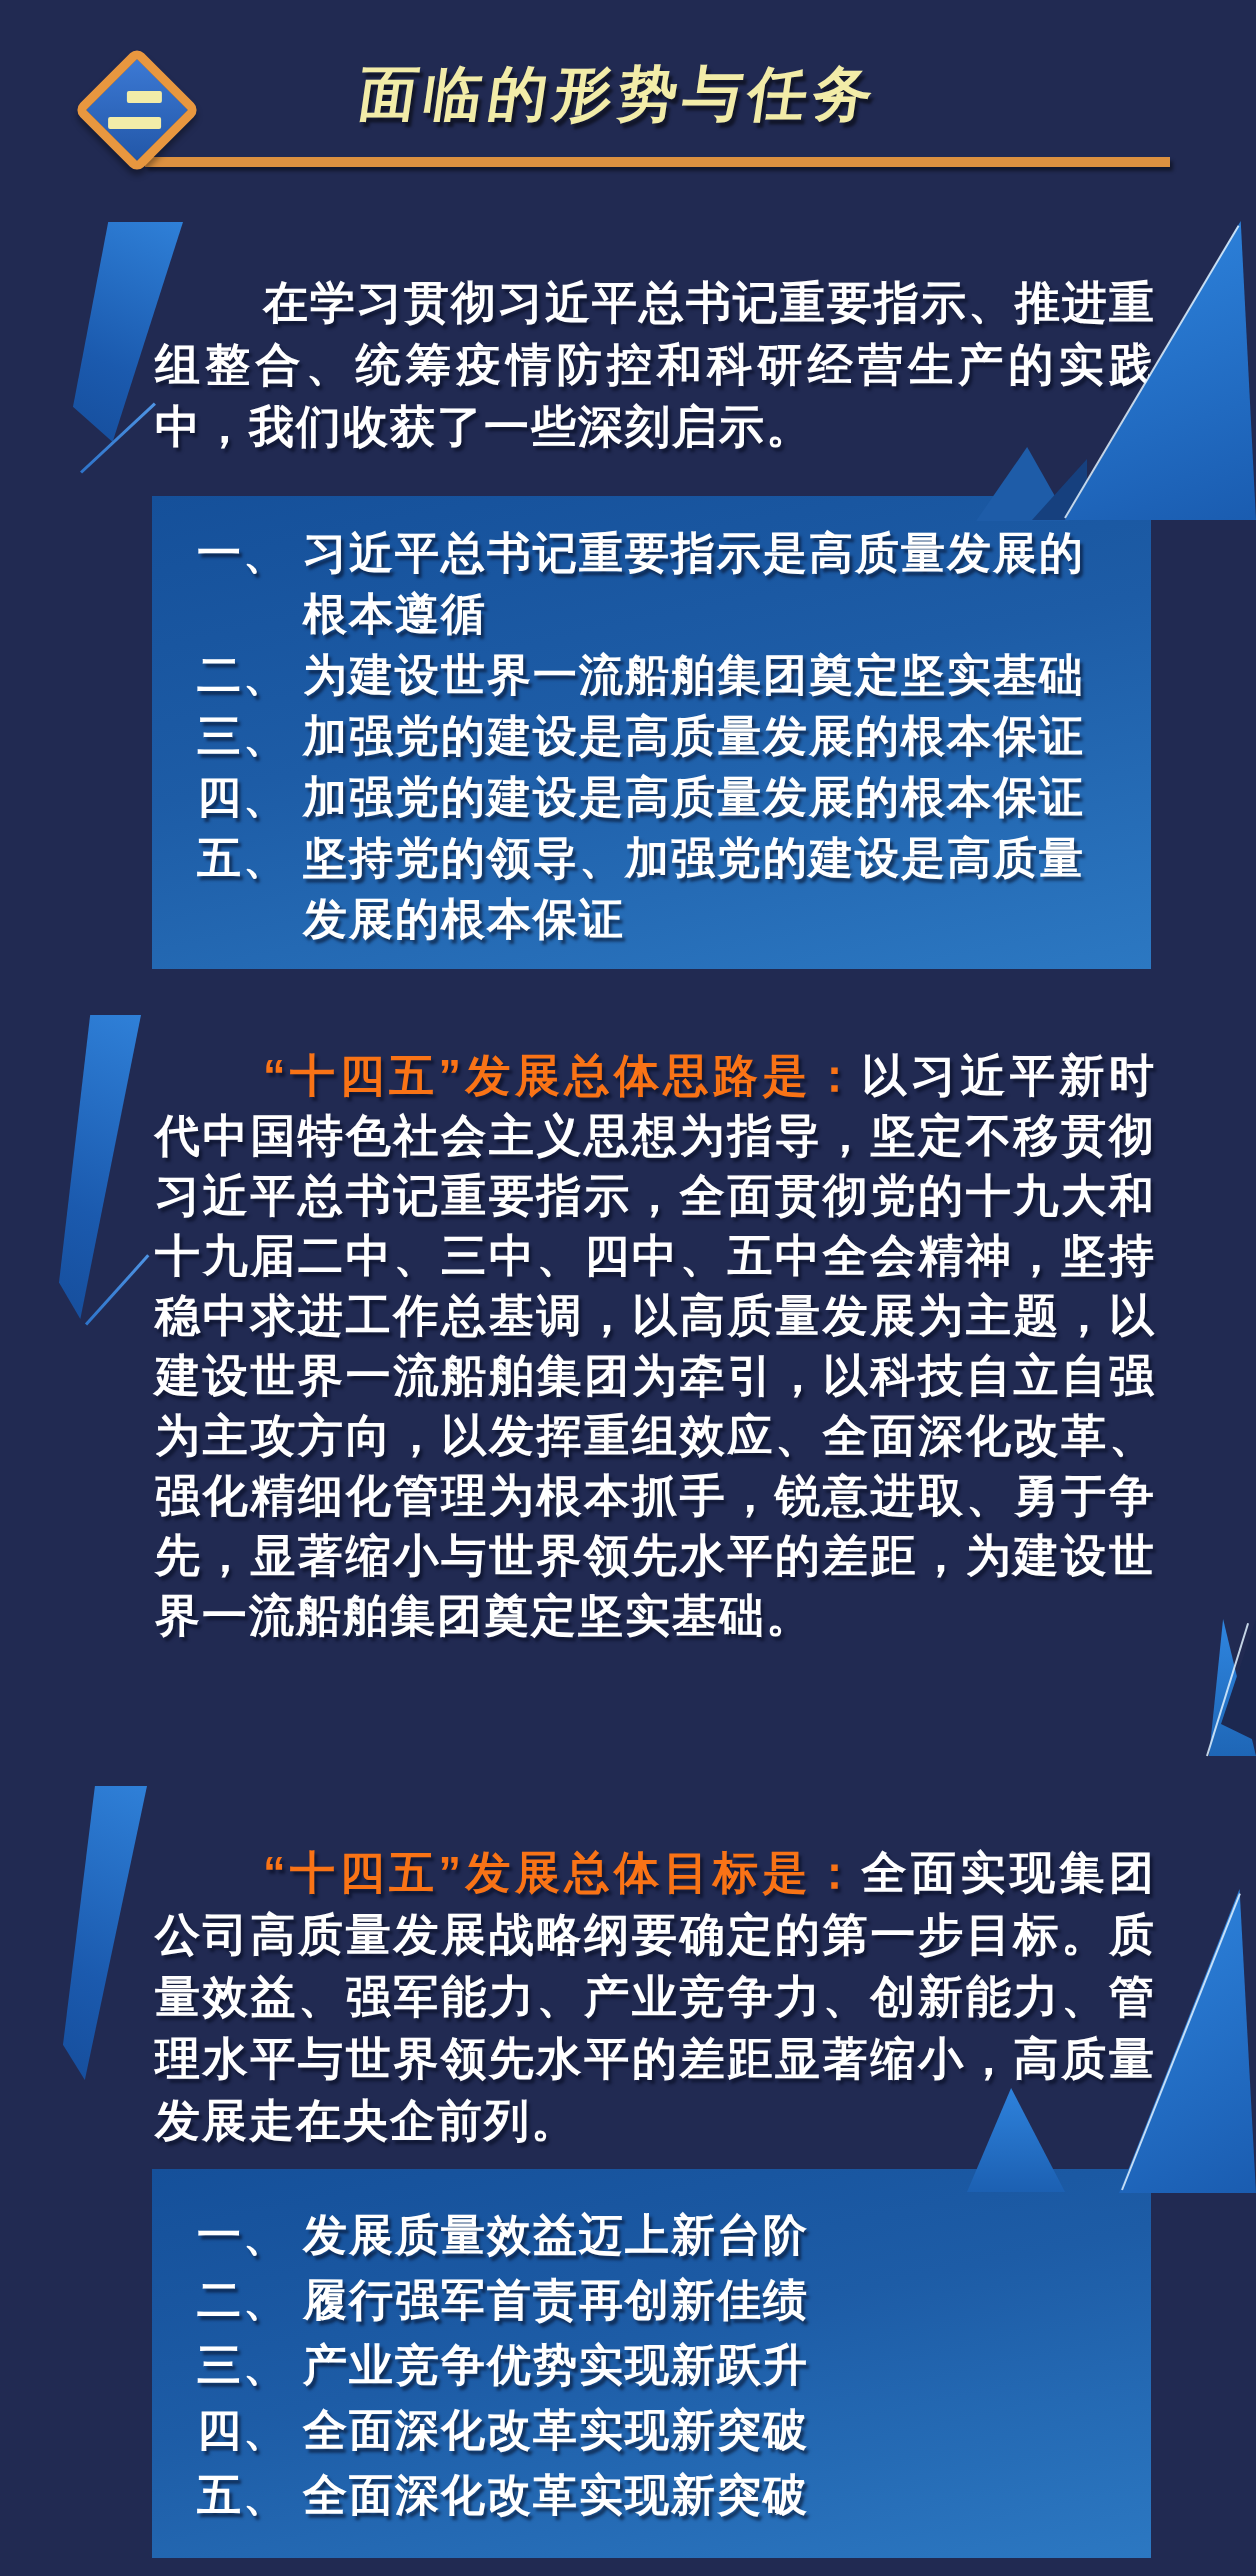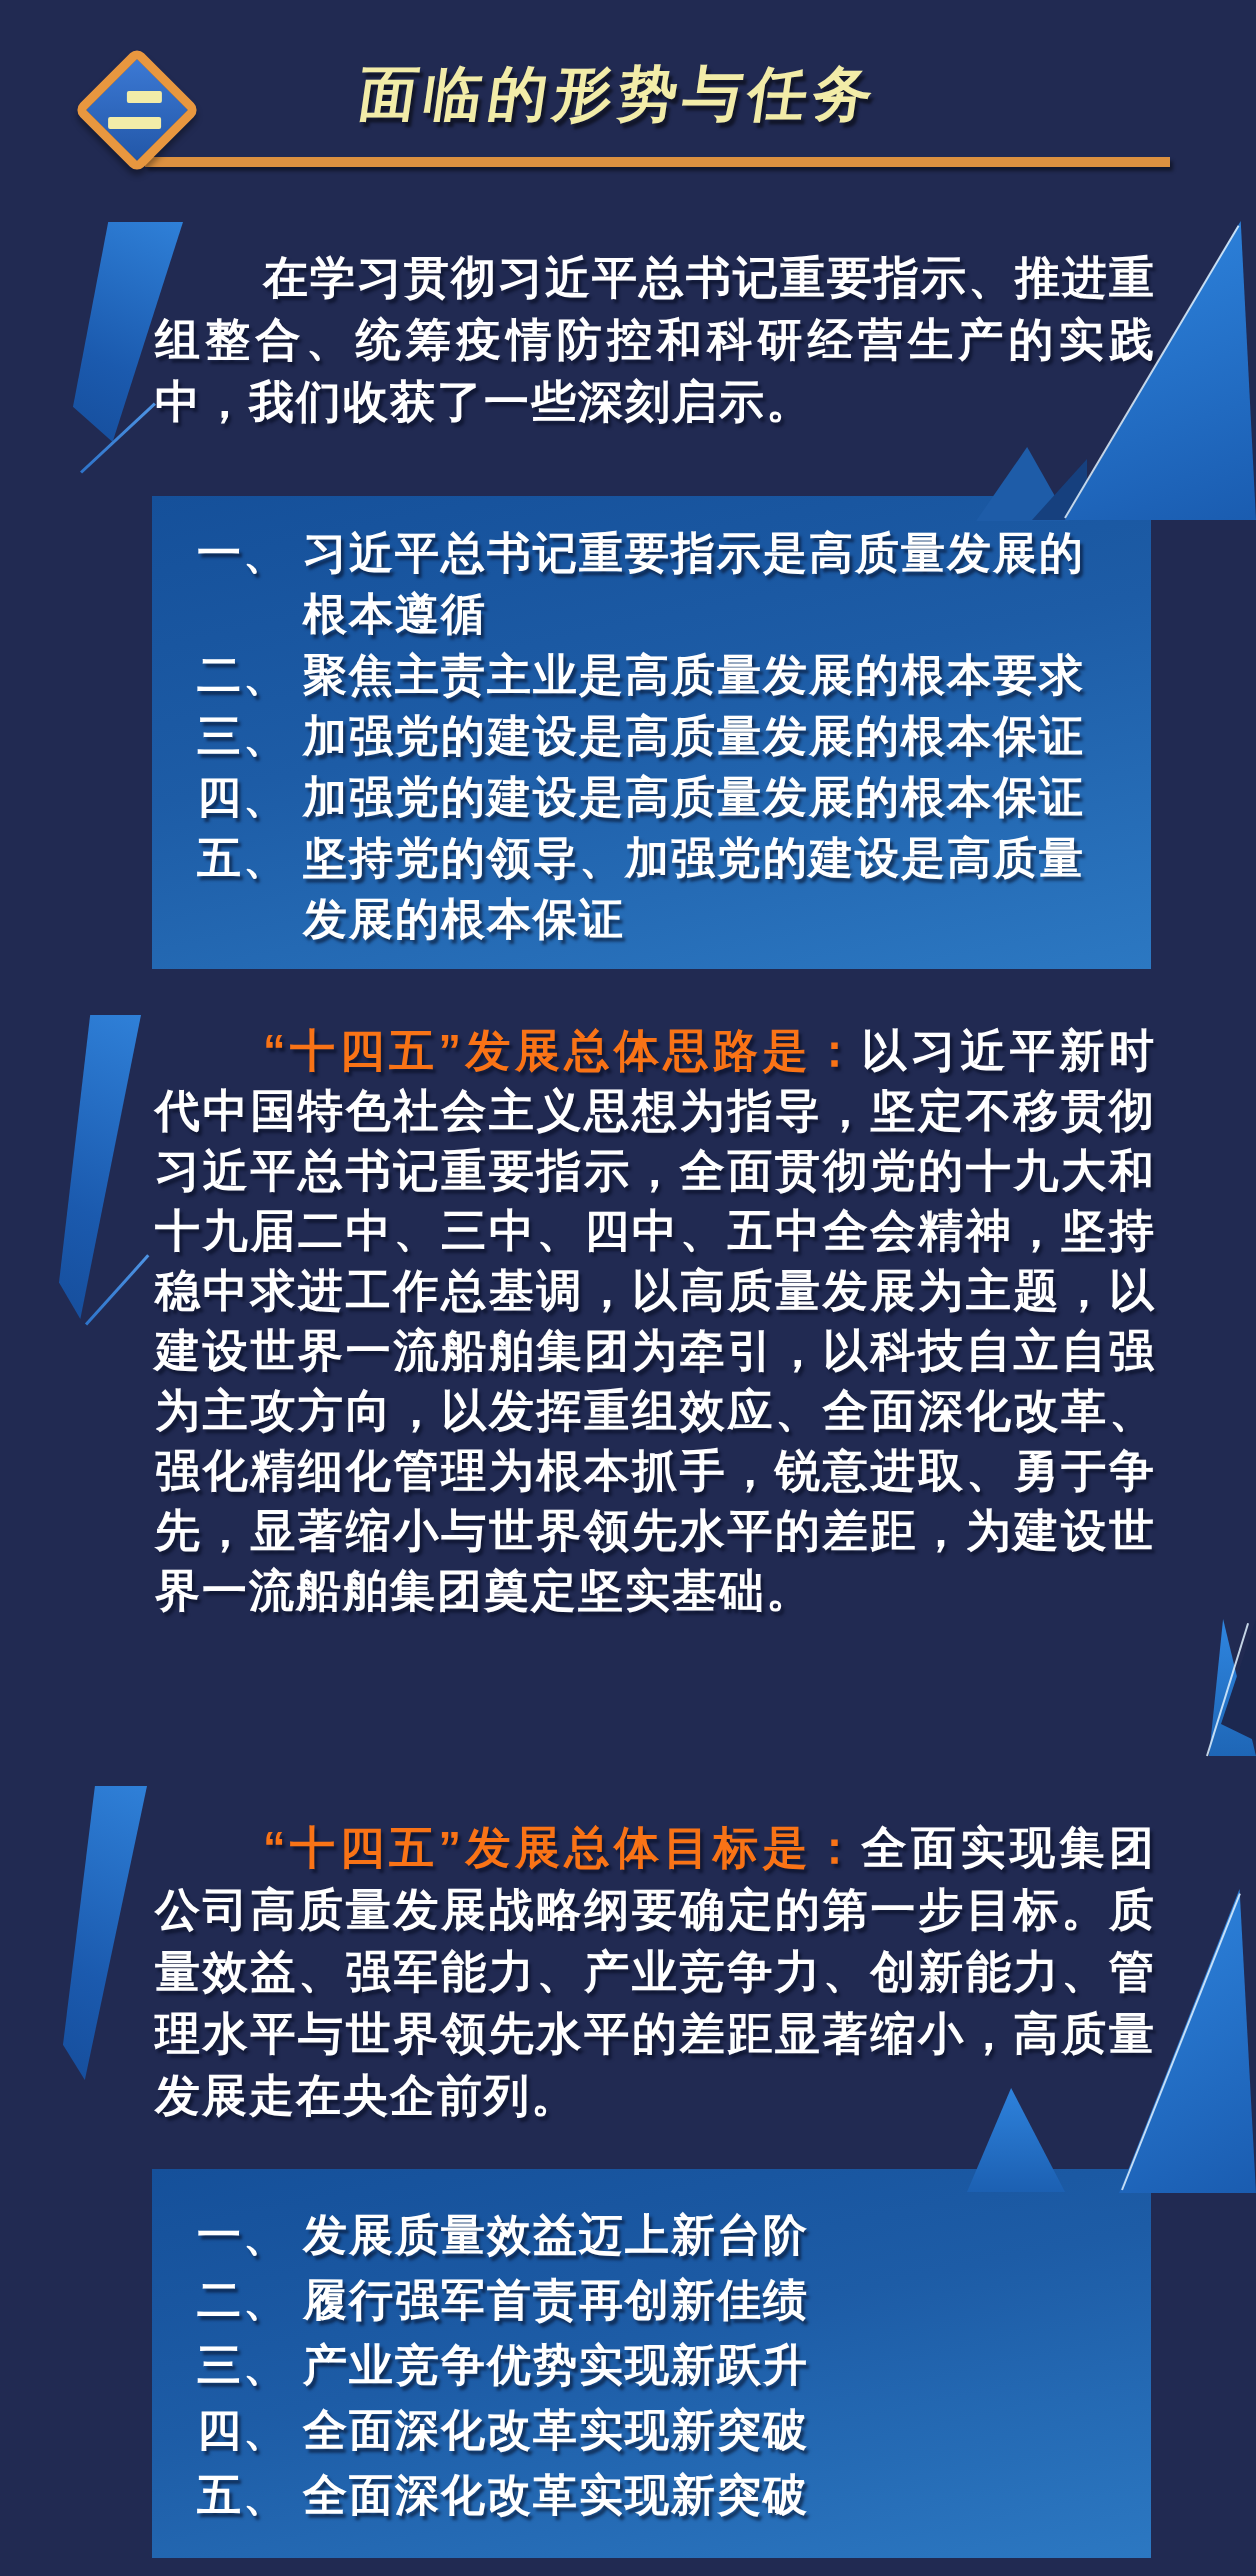--- a/index.html
+++ b/index.html
@@ -36,20 +36,21 @@
     position:absolute; left:145px; top:157px; width:1025px; height:9.8px;
     background:#DD9140; box-shadow:2.9px 3.9px 3.9px rgba(0,0,0,.45); z-index:3;
   }
 
   
   .para {
     position:absolute; left:155px; width:1001px; z-index:2;
     color:#FFFFFF; font-weight:bold; font-size:45px; line-height:62px;
     letter-spacing:2px; text-align:justify; text-indent:2.4em;
     text-shadow:2.9px 3.9px 2.9px rgba(4,10,30,.55);
+    margin-top:25px;
   }
   #para-intro { top:247px; }
   #para-idea  { top:1021px; line-height:60px; }
   #para-goal  { top:1817px; }
   .gold { color:#f97316; }
 
   
   .panel {
     position:absolute; left:152px; width:999px; z-index:1;
     background:linear-gradient(168deg,#15509A 0%,#1D5CA6 45%,#2C78C2 100%);
@@ -139,21 +140,21 @@
 
   <p class="para" id="para-intro"><span>在学习贯彻习近平总书记重要指示、推进重组整合、统筹疫情防控和科研经营生产的实践中，我们收获了一些深刻启示。</span></p>
 
   <section class="panel" id="panel-insights">
     <div class="li">
       <span class="num">一、</span>
       <span class="txt">习近平总书记重要指示是高质量发展的根本遵循</span>
     </div>
     <div class="li">
       <span class="num">二、</span>
-      <span class="txt">聚焦主责主业是高质量发展的根本要求</span>
+      <span class="txt">为建设世界一流船舶集团奠定坚实基础</span>
     </div>
     <div class="li">
       <span class="num">三、</span>
       <span class="txt">加强党的建设是高质量发展的根本保证</span>
     </div>
     <div class="li">
       <span class="num">四、</span>
       <span class="txt">加强党的建设是高质量发展的根本保证</span>
     </div>
     <div class="li">

